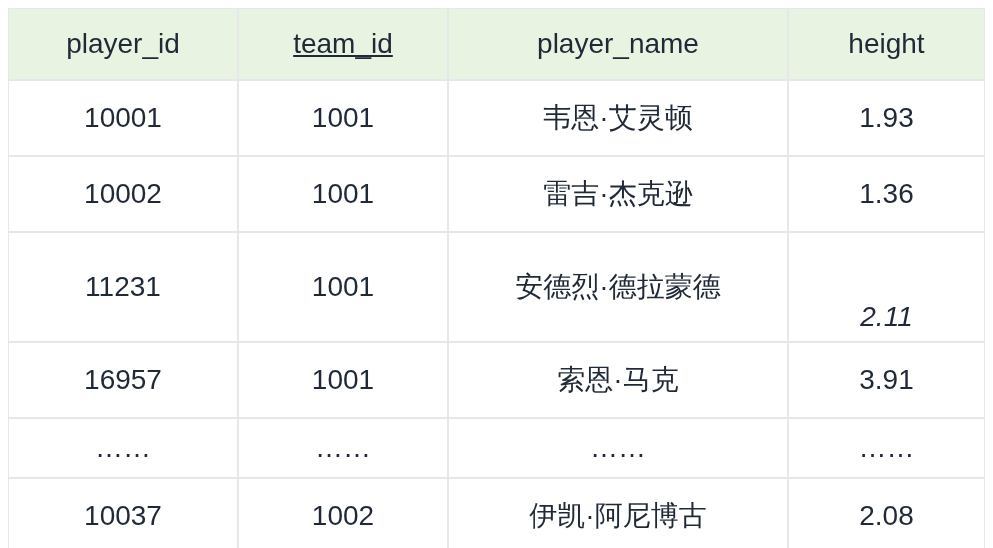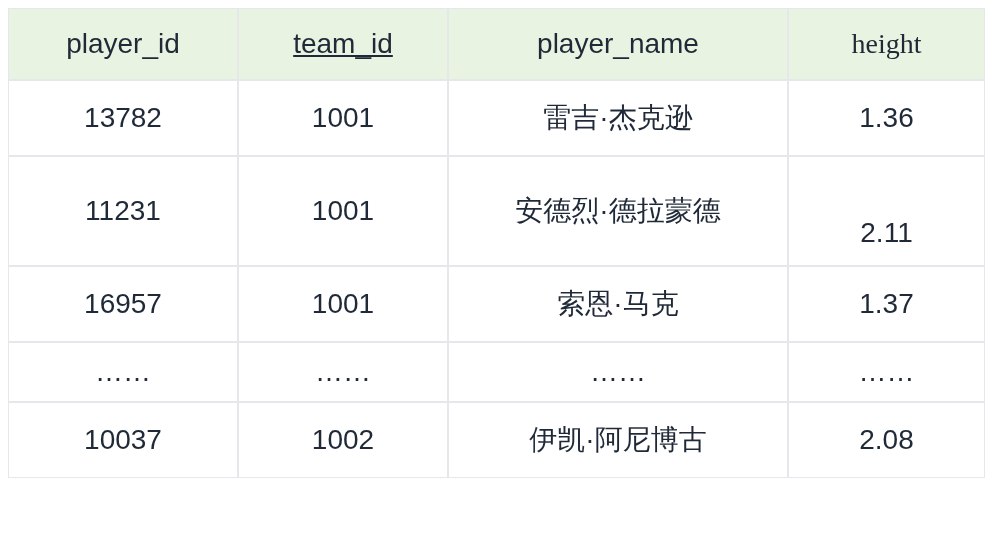--- a/index.html
+++ b/index.html
@@ -39,64 +39,70 @@
     }
     .col-team-id {
       width: 210px;
       text-decoration: underline;
     }
     .col-player-name {
       width: 340px;
     }
     .col-height {
       width: 197px;
-      font-family: Liberation Serif, serif;
     }
     
     .row-tall td {
       height: 110px;
     }
     .height-bottom {
       vertical-align: bottom !important;
-      padding-bottom: 16px;
+      padding-bottom: 8px;
+      font-style: italic;
     }
     .ellipsis-row td {
       height: 60px;
     }
   </style>
 </head>
 <body>
 
 <table class="table">
   <thead>
     <tr>
       <th class="col-player-id">player_id</th>
       <th class="col-team-id">team_id</th>
       <th class="col-player-name">player_name</th>
       <th class="col-height">height</th>
     </tr>
   </thead>
   <tbody>
     <tr>
-      <td>13782</td>
+      <td>10001</td>
+      <td>1001</td>
+      <td>韦恩·艾灵顿</td>
+      <td>1.93</td>
+    </tr>
+    <tr>
+      <td>10002</td>
       <td>1001</td>
       <td>雷吉·杰克逊</td>
       <td>1.36</td>
     </tr>
     <tr class="row-tall">
       <td>11231</td>
       <td>1001</td>
       <td>安德烈·德拉蒙德</td>
       <td class="height-bottom">2.11</td>
     </tr>
     <tr>
       <td>16957</td>
       <td>1001</td>
       <td>索恩·马克</td>
-      <td>1.37</td>
+      <td>3.91</td>
     </tr>
     <tr class="ellipsis-row">
       <td>……</td>
       <td>……</td>
       <td>……</td>
       <td>……</td>
     </tr>
     <tr>
       <td>10037</td>
       <td>1002</td>

